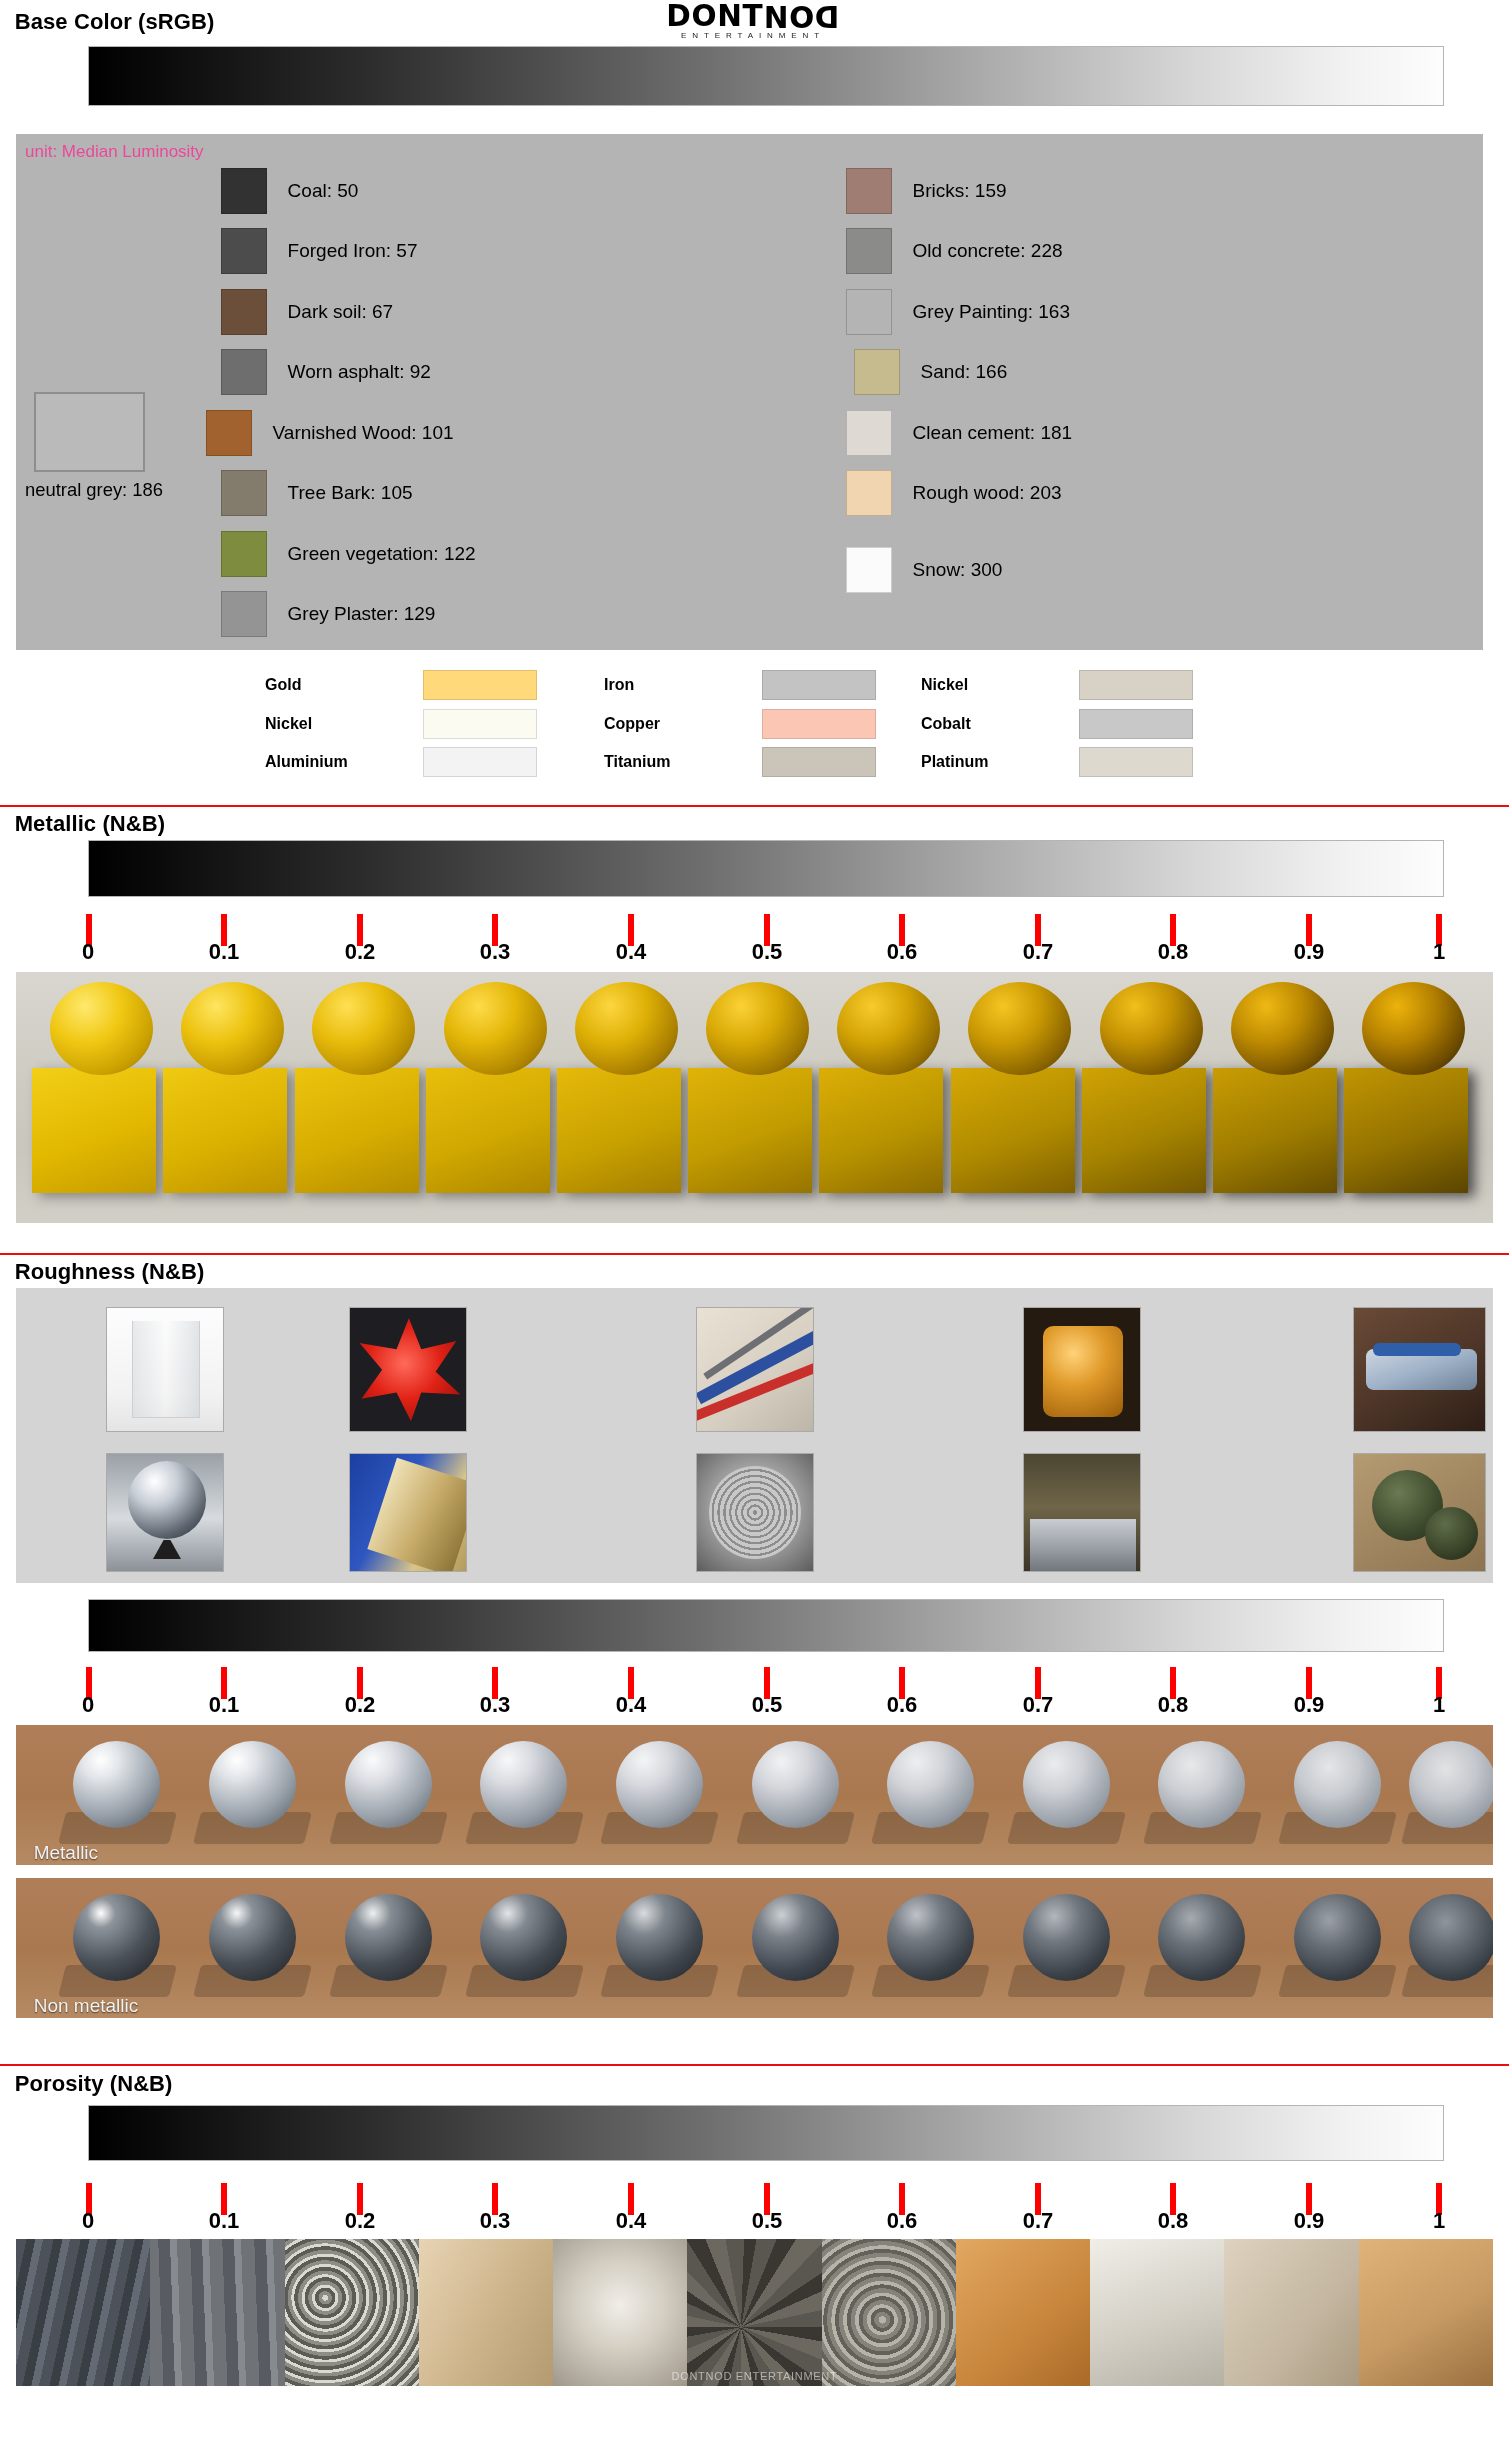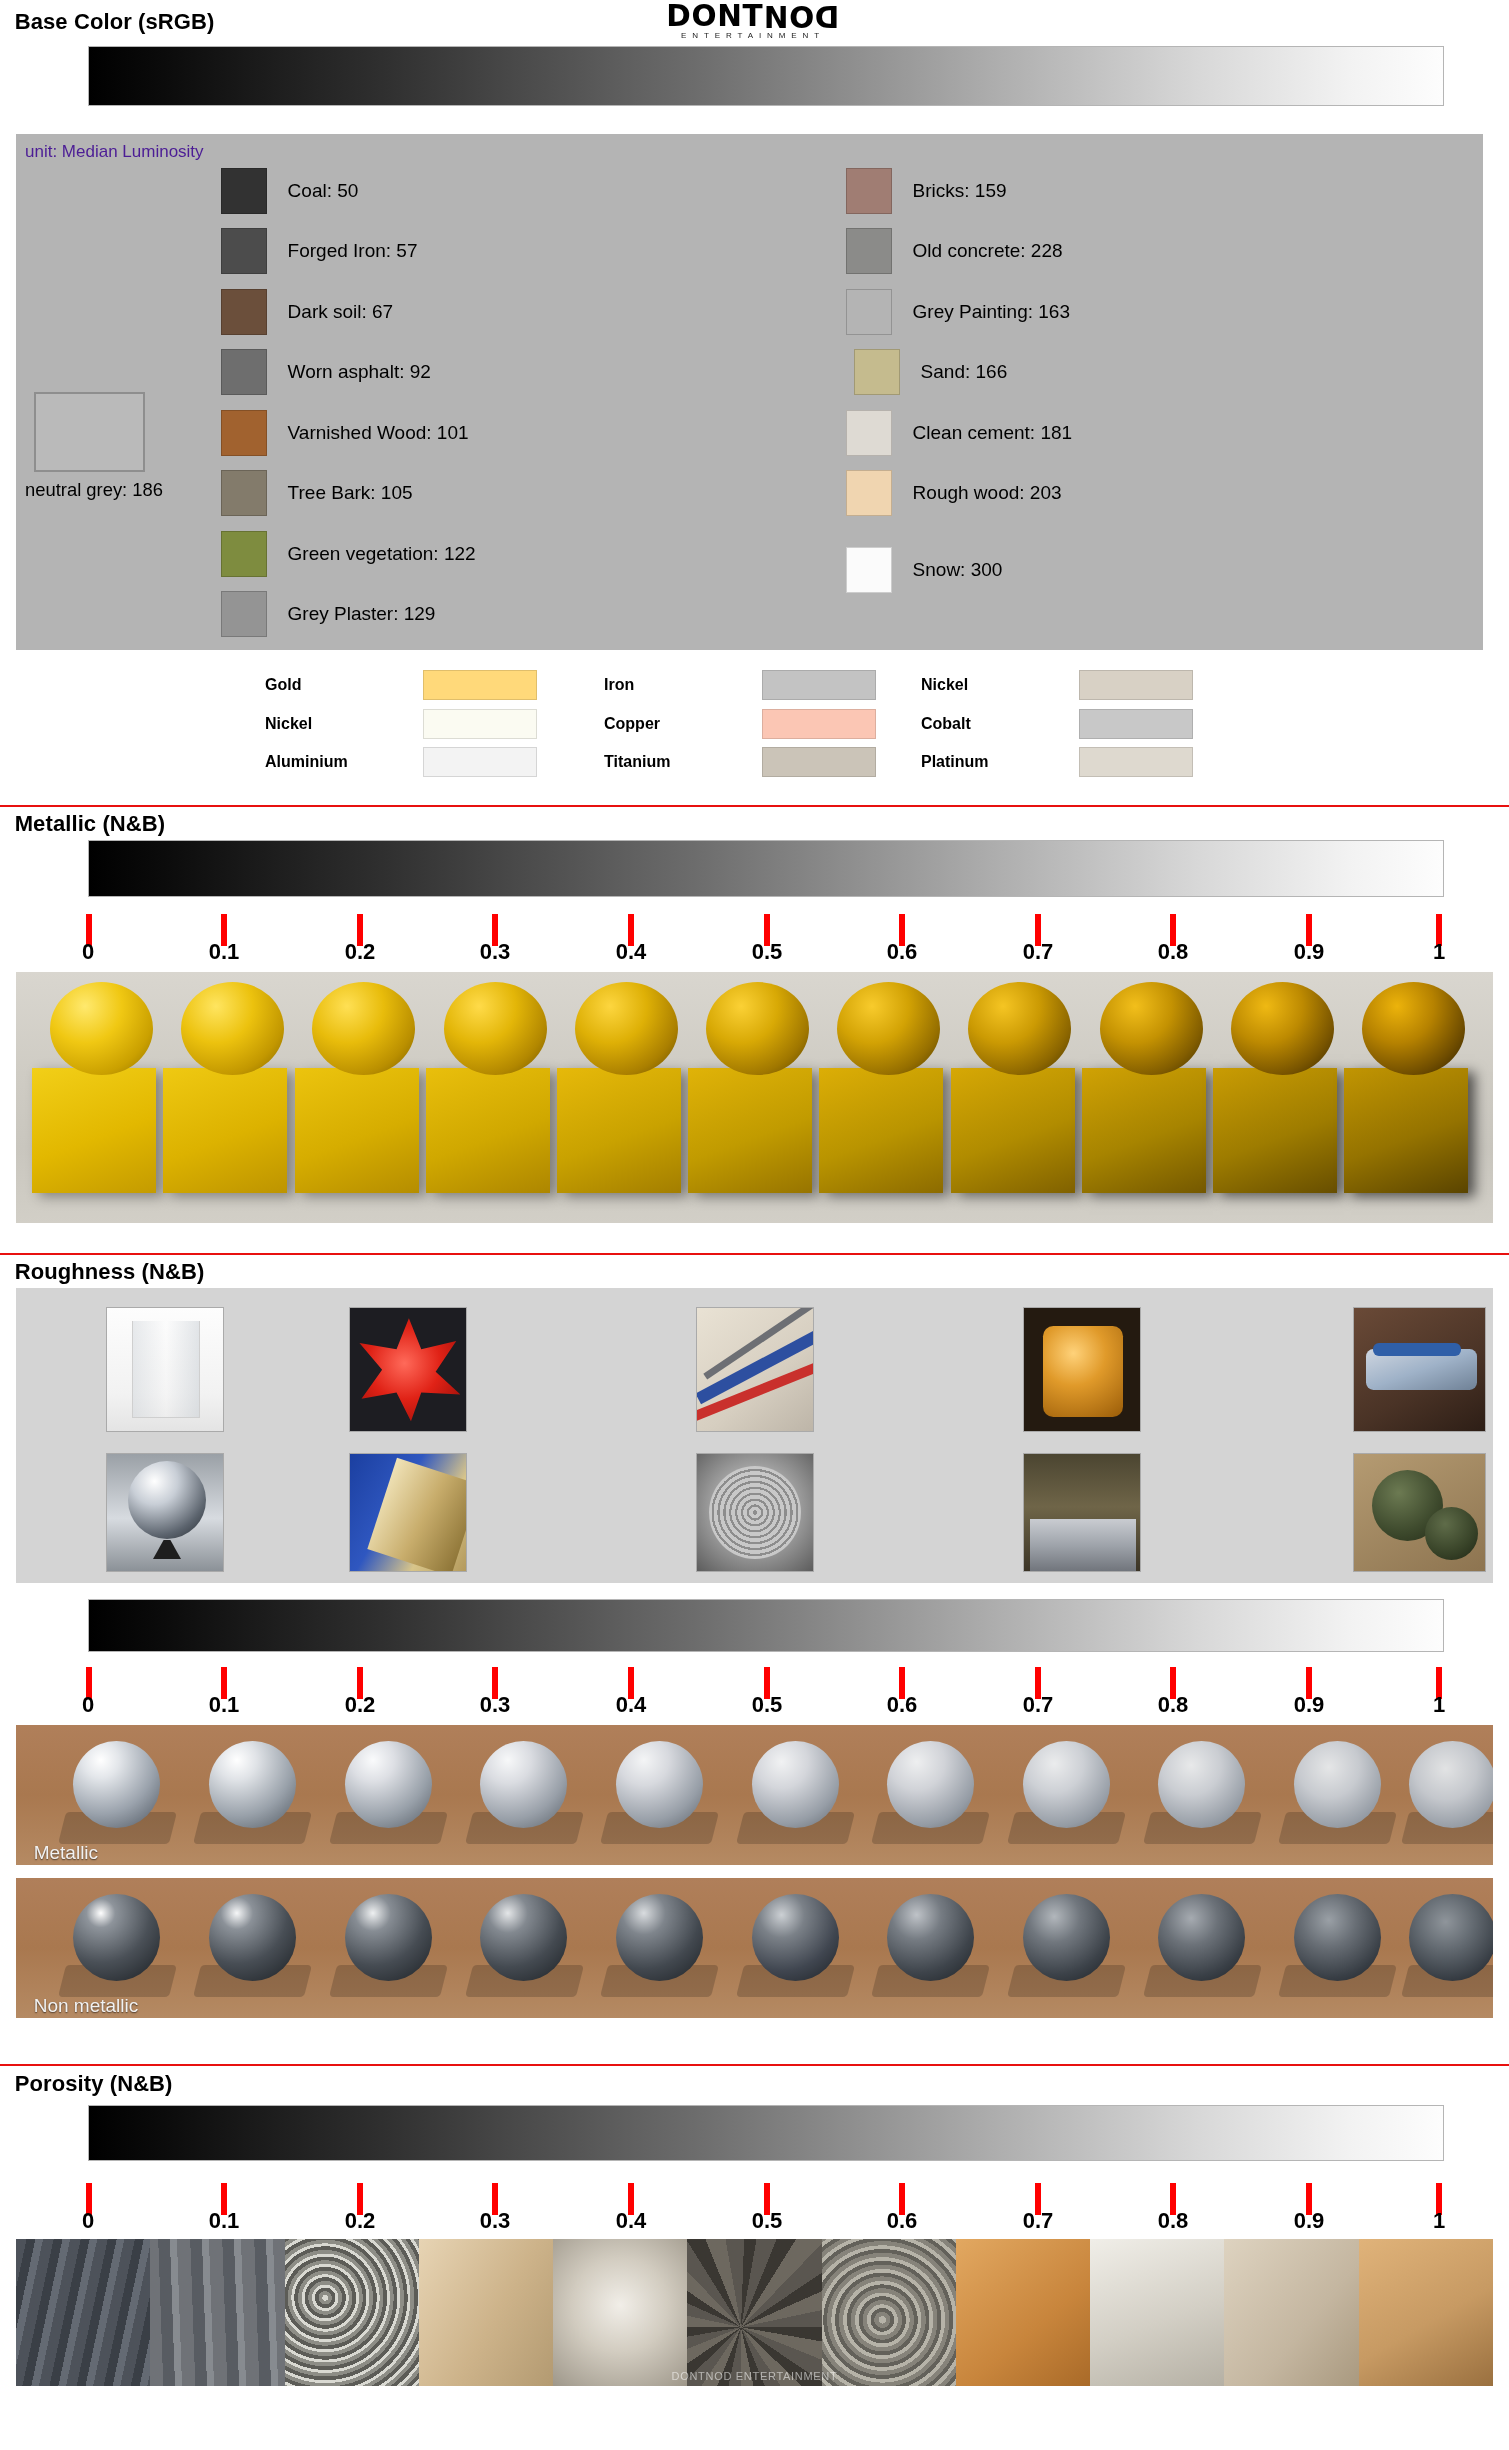--- a/index.html
+++ b/index.html
@@ -57,21 +57,21 @@
   #base-color-section { position: absolute; top:0; left:0; width:1510px; }
   #base-title { position:absolute; top:5.9px; left:4.4px; }
   #base-gradient {
     position:absolute; top:46px; left:88px; width:1356px; height:60px;
   }
   #base-panel {
     position:absolute; top:134px; left:16px; width:1467px; height:516px;
     background:#b4b4b4;
   }
   #unit-label {
-    position:absolute; top:142px; left:25px; font-size:17px; color:#4c1d95;
+    position:absolute; top:142px; left:25px; font-size:17px; color:#ec4899;
   }
   .swatch-row { position:absolute; display:flex; align-items:center; }
   .sw {
     width:46px; height:46px; border:0.7px solid rgba(0,0,0,.18);
   }
   .sw-label { font-size:19px; margin-left:20.6px; white-space:nowrap; }
 
   #neutral-box {
     position:absolute; top:392px; left:34px; width:111px; height:80px;
     background:#bababa; border:2.2px solid #8e8e8e;
@@ -170,21 +170,21 @@
     <div class="sw-label">Forged Iron: 57</div>
   </div>
   <div class="swatch-row" style="top:289px;left:221px">
     <div class="sw" style="background:#6b4f3b"></div>
     <div class="sw-label">Dark soil: 67</div>
   </div>
   <div class="swatch-row" style="top:349px;left:221px">
     <div class="sw" style="background:#6e6e6e"></div>
     <div class="sw-label">Worn asphalt: 92</div>
   </div>
-  <div class="swatch-row" style="top:410px;left:221px">
+  <div class="swatch-row" style="top:410px;left:206px">
     <div class="sw" style="background:#a1622f"></div>
     <div class="sw-label">Varnished Wood: 101</div>
   </div>
   <div class="swatch-row" style="top:470px;left:221px">
     <div class="sw" style="background:#837b6b"></div>
     <div class="sw-label">Tree Bark: 105</div>
   </div>
   <div class="swatch-row" style="top:531px;left:221px">
     <div class="sw" style="background:#7e8c3f"></div>
     <div class="sw-label">Green vegetation: 122</div>

